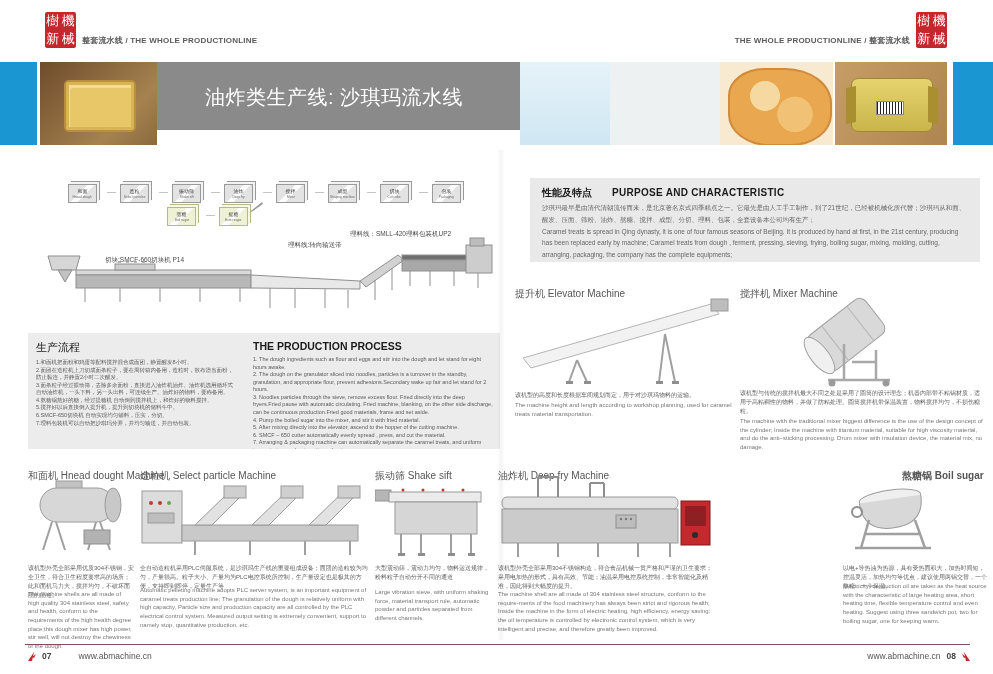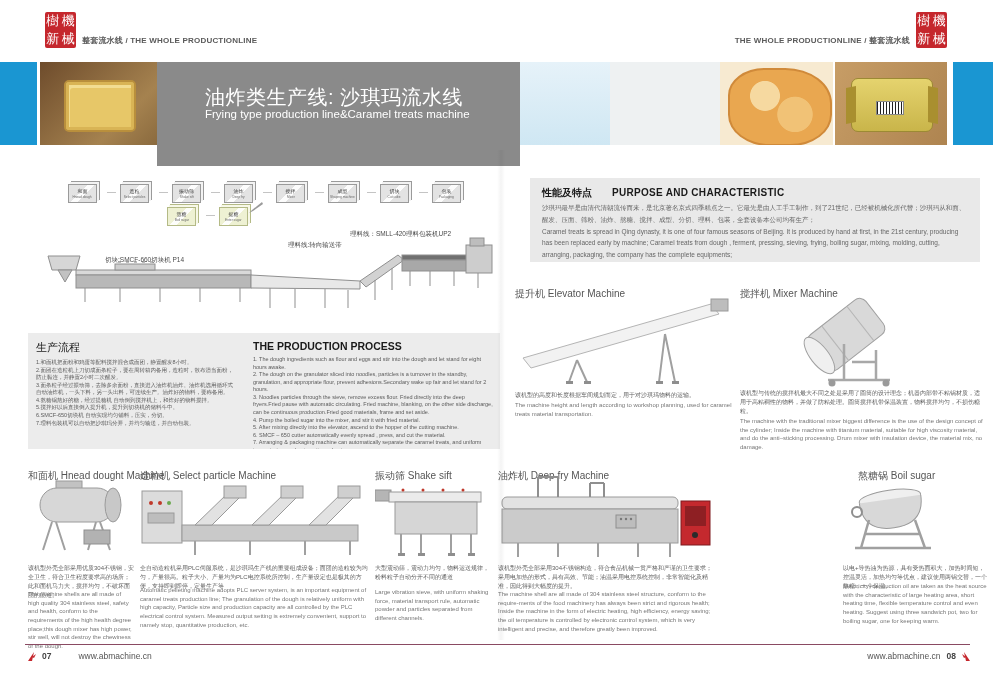--- a/index.html
+++ b/index.html
@@ -13,21 +13,21 @@
   .seal span{color:#fff;font-size:13px;line-height:18px;text-align:center;font-family:"DejaVu Serif", serif;}
   .tagline{position:absolute;top:35px;font-size:8px;font-weight:bold;color:#5a5a5a;letter-spacing:.2px;}
 
   
   .hd-blue{position:absolute;top:62px;height:83px;background:#1a96d2;}
   .hd-photo1{position:absolute;left:40px;top:62px;width:117px;height:83px;
              background:linear-gradient(135deg,#6e4c2c,#a5824f 70%,#8a6a3e);}
   .hd-treat{position:absolute;left:24px;top:18px;width:68px;height:48px;background:#e7c768;
             border:2px solid #b98f3c;border-radius:5px;
             box-shadow:inset 0 0 0 3px #d9b455, inset 4px 6px 0 #f2dd92;}
-  .hd-banner{position:absolute;left:157px;top:62px;width:363px;height:104px;background:#8a8a8a;color:#fff;}
+  .hd-banner{position:absolute;left:157px;top:62px;width:363px;height:68px;background:#8a8a8a;color:#fff;}
   .hd-title{position:absolute;left:48px;top:22px;font-size:20px;letter-spacing:.5px;}
   .hd-sub{position:absolute;left:48px;top:46px;font-size:11.5px;font-weight:normal;}
   .hd-lightblue{position:absolute;left:520px;top:62px;width:90px;height:83px;
                 background:linear-gradient(180deg,#e6f2f9,#cfe7f3);}
   .hd-pale{position:absolute;left:610px;top:62px;width:110px;height:83px;background:#eef1f2;}
   .hd-photo2{position:absolute;left:720px;top:62px;width:113px;height:83px;background:#f7ead1;overflow:hidden;}
   .hd-blob{position:absolute;left:8px;top:6px;width:100px;height:74px;border-radius:35% 45% 40% 40%;
            background:radial-gradient(circle at 35% 35%, #f6d9a0 0 18%, transparent 19%),
                       radial-gradient(circle at 65% 60%, #f1c276 0 22%, transparent 23%),
                       #e9a750;border:2px solid #d08a3a;}
@@ -106,21 +106,20 @@
       <span>新</span>
       <span>械</span>
     </div>
 
   <div class="hd-blue" style="left:0;width:37px;"></div>
   <div class="hd-photo1">
     <div class="hd-treat"></div>
   </div>
   <div class="hd-banner">
     <div class="hd-title">油炸类生产线: 沙琪玛流水线</div>
-    <div class="hd-sub">Frying type production line&amp;Caramel treats machine</div>
   </div>
   <div class="hd-lightblue"></div>
   <div class="hd-pale"></div>
   <div class="hd-photo2">
     <div class="hd-blob"></div>
   </div>
   <div class="hd-photo3">
     <div class="hd-pack">
       <div class="hd-barcode"></div>
     </div>
@@ -362,21 +361,21 @@
     <rect x="183" y="28" width="29" height="44" fill="#c4292e" stroke="#7e1b1e"></rect>
     <rect x="187" y="33" width="21" height="20" fill="#8e1f23"></rect>
     <circle cx="197" cy="62" r="3" fill="#2b2b2b"></circle>
     <g stroke="#a0a0a0" stroke-width="2" fill="none">
         <path d="M20 70 V84 M60 70 V84 M100 70 V84 M140 70 V84 M172 70 V84"></path>
       </g>
   </svg>
   <div class="m-zh" style="left:498px;top:564px;width:215px;">该机型外壳全部采用304不锈钢构造，符合食品机械一贯严格和严谨的卫生要求；采用电加热的形式，具有高效、节能；油温采用电控系统控制，非常智能化及精准，因此得到大幅度的提升。</div>
   <div class="m-en" style="left:498px;top:590px;width:215px;">The machine shell are all made of 304 stainless steel structure, conform to the require-ments of the food machinery has always been strict and rigorous health; Inside the machine in the form of electric heating, high efficiency, energy saving; the oil temperature is controlled by electronic control system, which is very intelligent and precise, and therefore greatly been improved.</div>
 
-  <div class="m-caption" style="left:858px;top:461px;">熬糖锅 Boil sugar</div>
+  <div class="m-caption" style="left:902px;top:461px;font-weight:bold;">熬糖锅 Boil sugar</div>
   <svg class="abs" style="left:845px;top:478px;" width="95" height="80" viewBox="0 0 95 80">
     <g transform="rotate(-8 47 35)">
       <ellipse cx="47" cy="20" rx="31" ry="8" fill="#efefef" stroke="#9a9a9a"></ellipse>
       <path d="M16 21 Q16 50 47 50 Q78 50 78 21" fill="#d8d8d8" stroke="#9a9a9a"></path>
     </g>
     <circle cx="12" cy="34" r="5" fill="none" stroke="#8f8f8f" stroke-width="2"></circle>
     <g stroke="#a0a0a0" stroke-width="2.5" fill="none">
       <path d="M24 42 L16 70 M70 42 L80 70 M10 70 H86 M20 56 H74"></path>
     </g>
   </svg>

